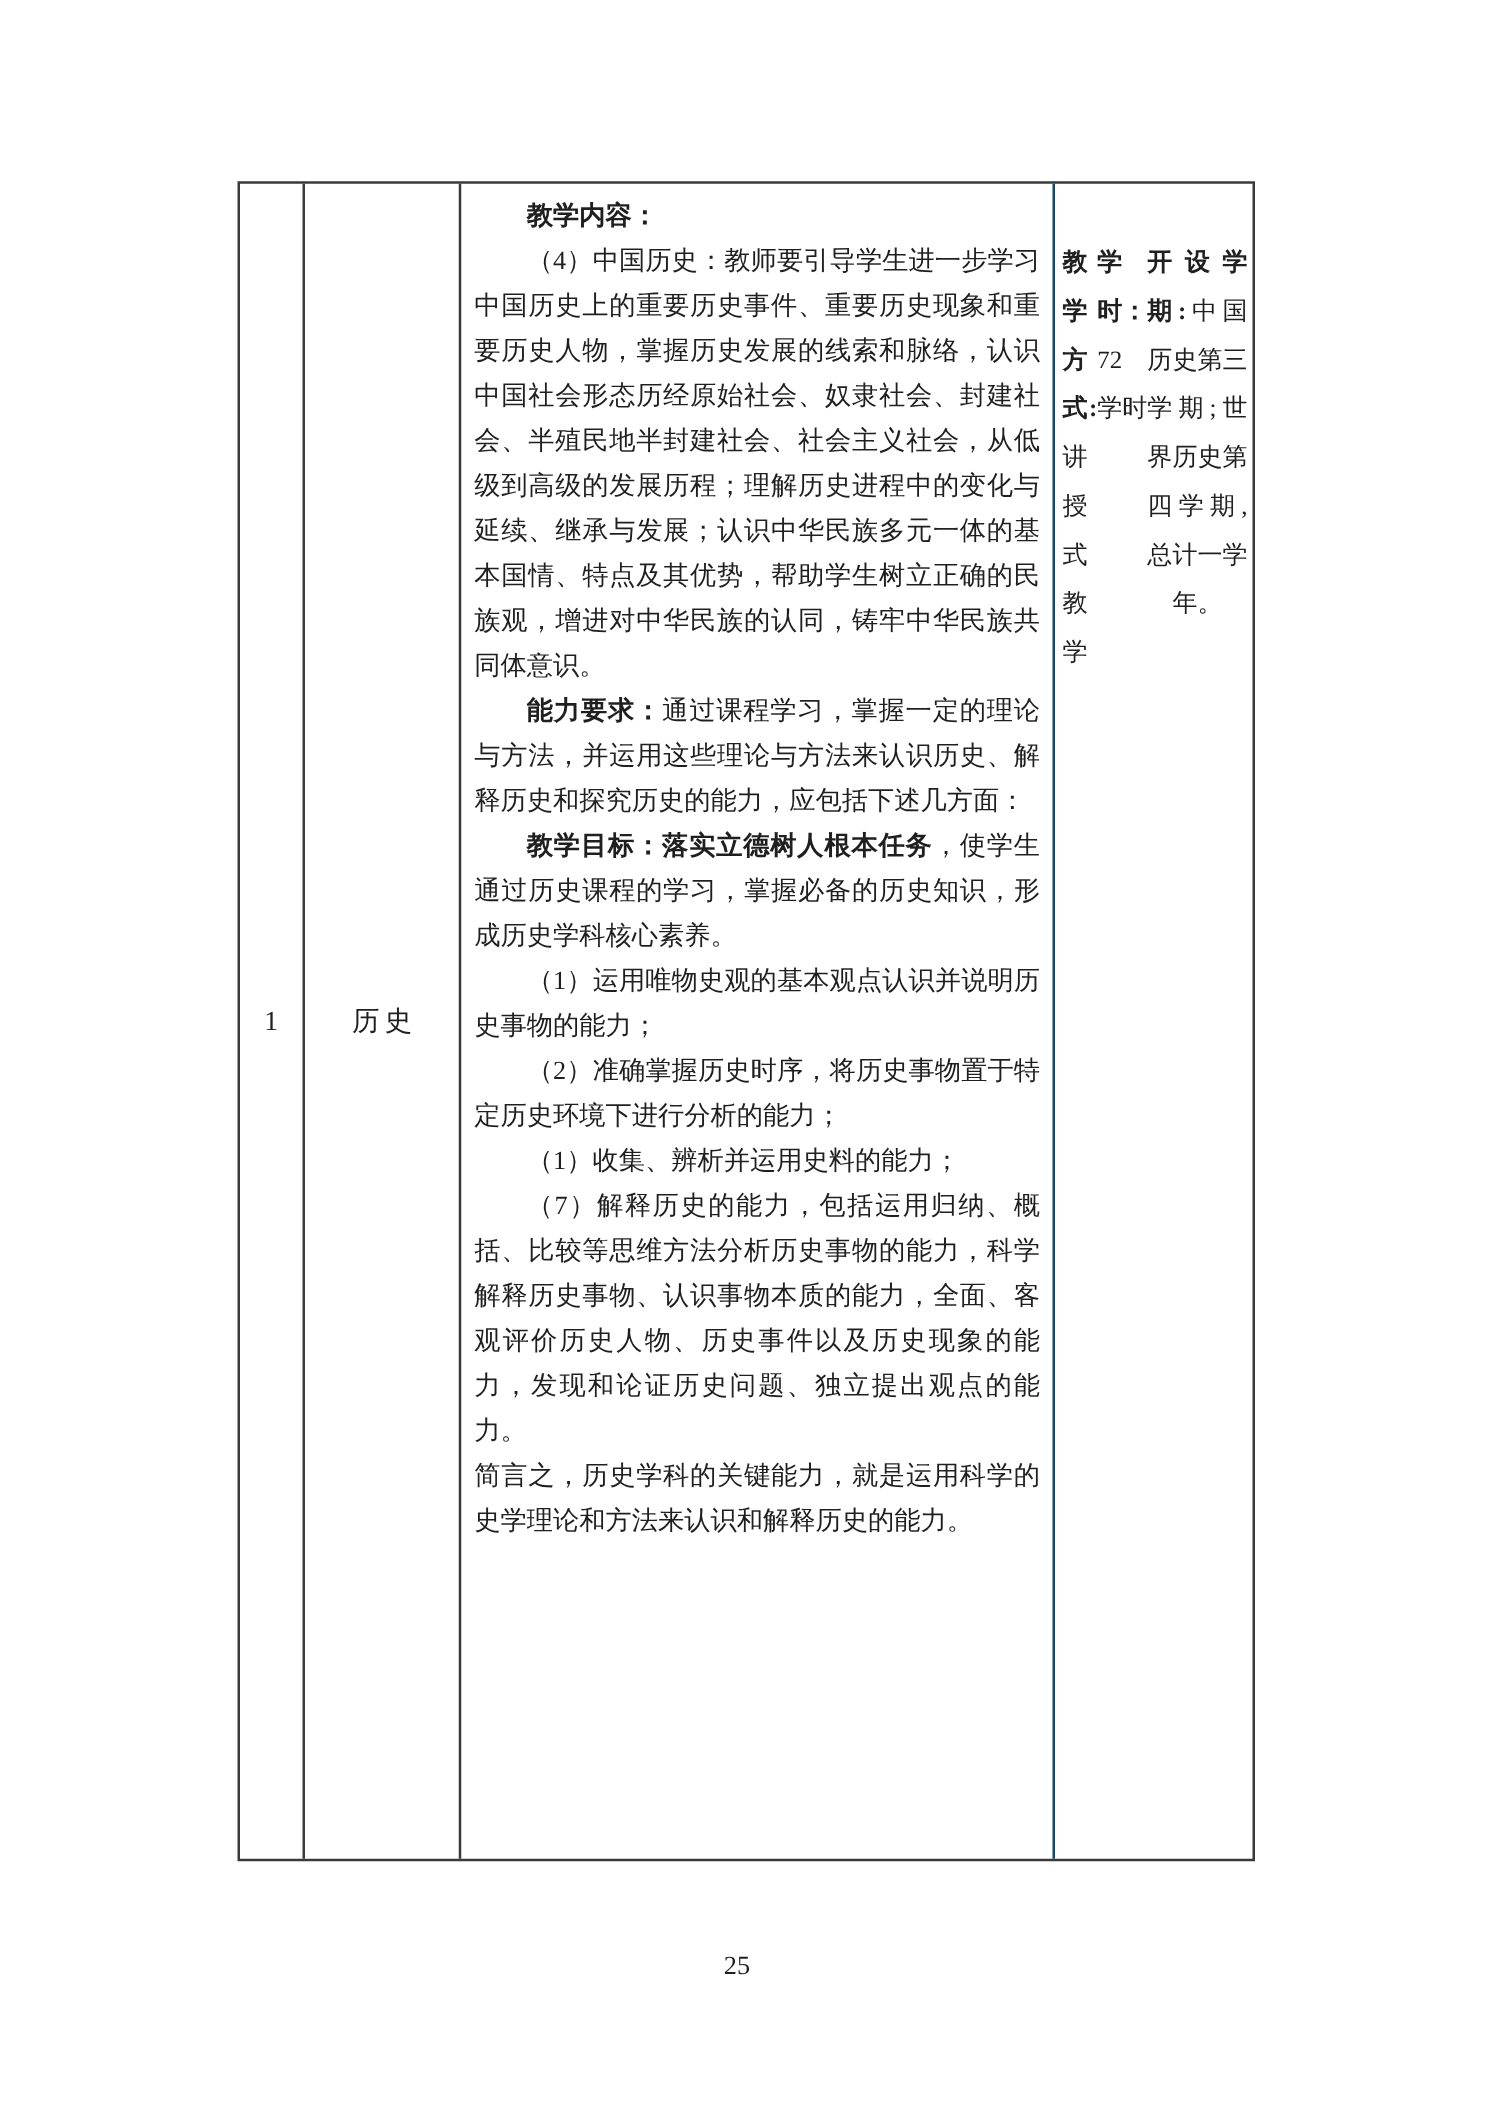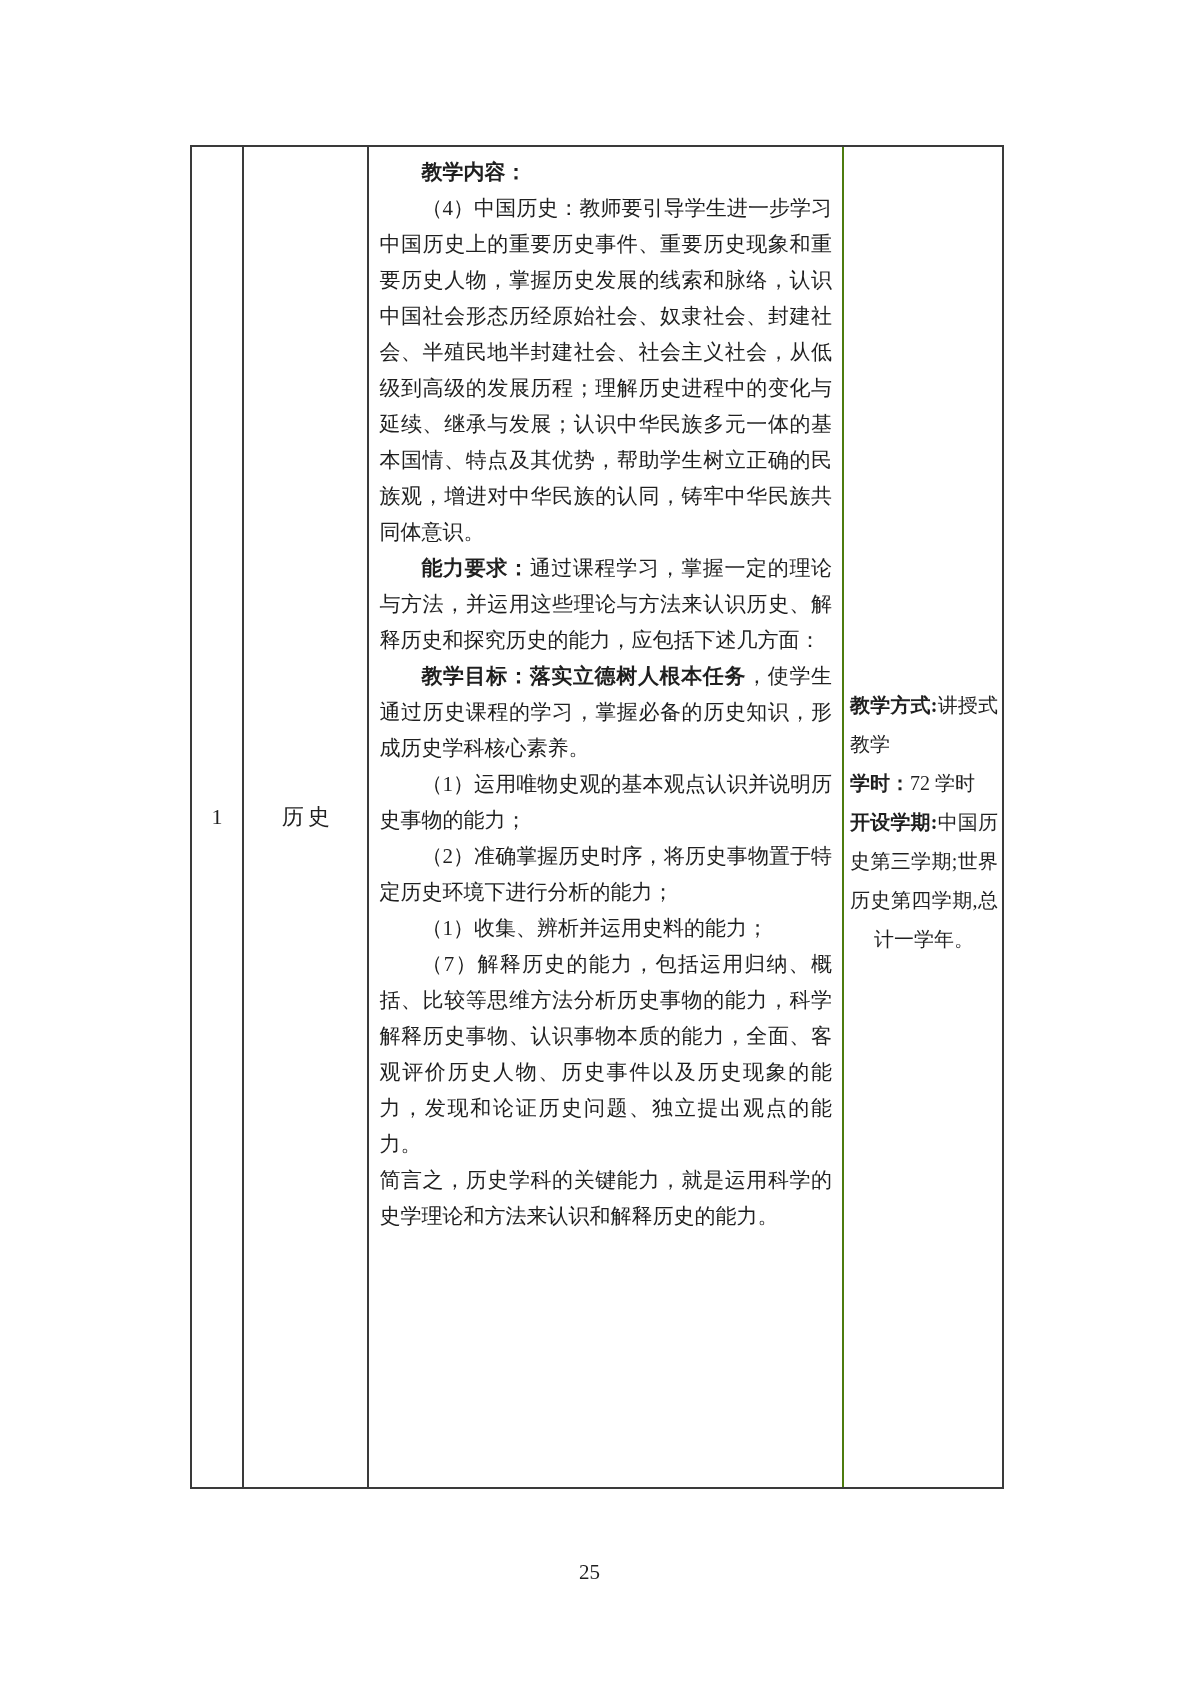--- a/index.html
+++ b/index.html
@@ -34,37 +34,38 @@
   .col-subject {
     width: 128px;
     border-right: 2px solid #3a3a3a;
     display: flex; align-items: center; justify-content: center;
     font-size: 22px;
     letter-spacing: 4px;
     text-indent: 4px;
   }
   .col-content {
     width: 484px;
-    border-right: 2px solid #4d7c0f;
+    border-right: 2px solid #0c4a6e;
     padding: 7px 10px 0 10px;
     font-size: 21px;
     line-height: 36px;
     text-align: justify;
   }
   .col-content p { text-indent: 42px; }
   .col-content p.no-indent { text-indent: 0; }
   .col-info {
     width: 161px;
-    padding: 11px 4px 0 6px;
+    padding: 0 4px 0 6px;
     font-size: 20px;
     line-height: 39px;
     display: flex;
-    flex-direction: column;
+    flex-direction: row;
     justify-content: center;
     text-align: justify;
+    margin-top: 44px;
   }
   .col-info p.center-last { text-align-last: center; }
   b { font-weight: 700; }
   .page-number {
     position: absolute;
     left: 0; right: 12px;
     top: 1560px;
     text-align: center;
     font-size: 21px;
     font-family: "Liberation Serif", "DejaVu Serif", serif;

